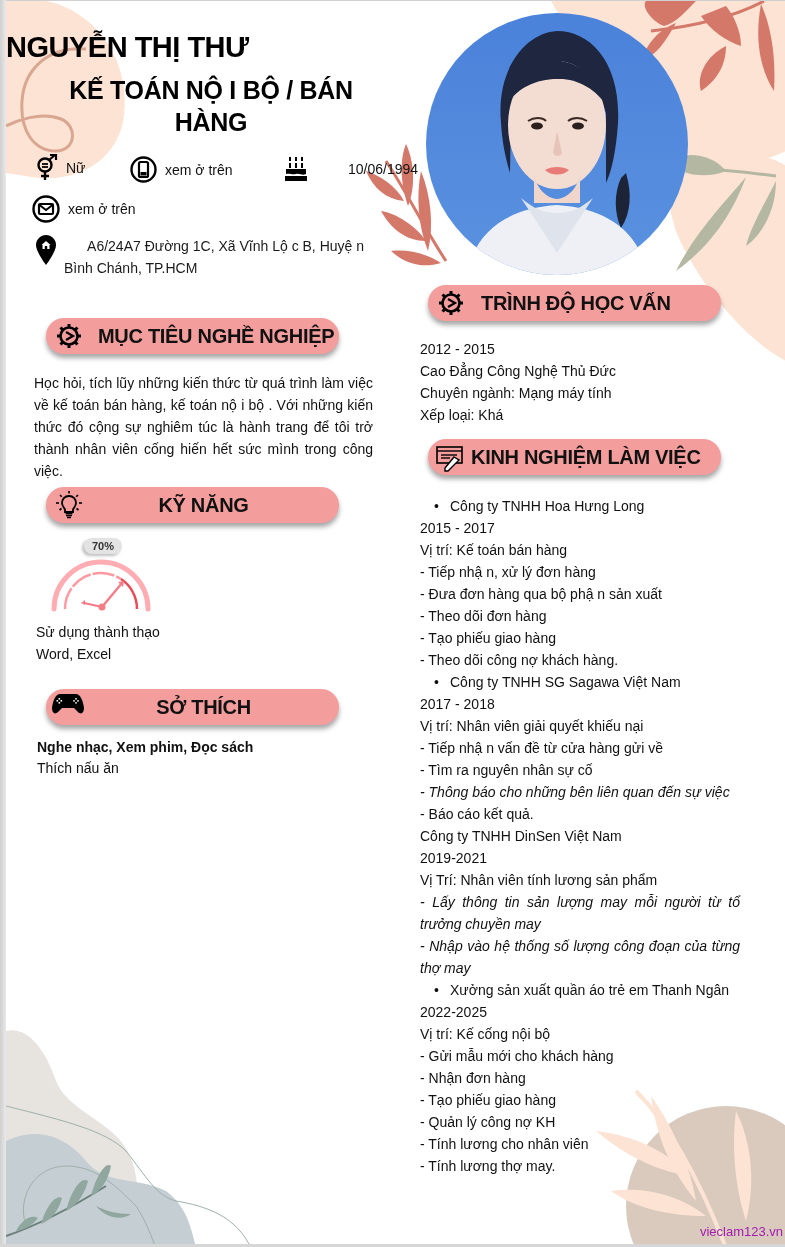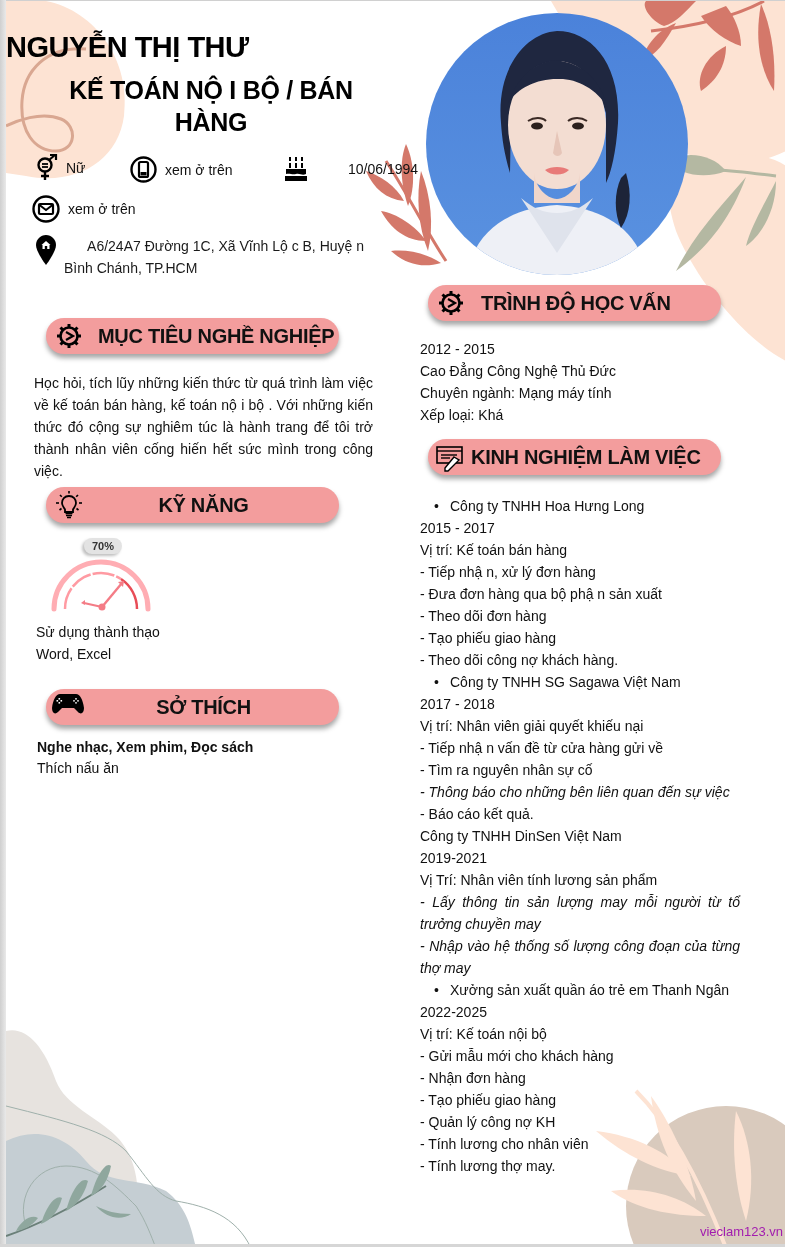--- a/index.html
+++ b/index.html
@@ -315,21 +315,21 @@
     <div>- Báo cáo kết quả.</div>
 
     <div>Công ty TNHH DinSen Việt Nam</div>
     <div>2019-2021</div>
     <div>Vị Trí: Nhân viên tính lương sản phẩm</div>
     <div class="just">- Lấy thông tin sản lượng may mỗi người từ tổ trưởng chuyền may</div>
     <div class="just">- Nhập vào hệ thống số lượng công đoạn của từng thợ may</div>
 
     <div class="bullet">Xưởng sản xuất quần áo trẻ em Thanh Ngân</div>
     <div>2022-2025</div>
-    <div>Vị trí: Kế toán nội bộ</div>
+    <div>Vị trí: Kế cống nội bộ</div>
     <div>- Gửi mẫu mới cho khách hàng</div>
     <div>- Nhận đơn hàng</div>
     <div>- Tạo phiếu giao hàng</div>
     <div>- Quản lý công nợ KH</div>
     <div>- Tính lương cho nhân viên</div>
     <div>- Tính lương thợ may.</div>
   </div>
 
   <div class="watermark">vieclam123.vn</div>
 </div>

